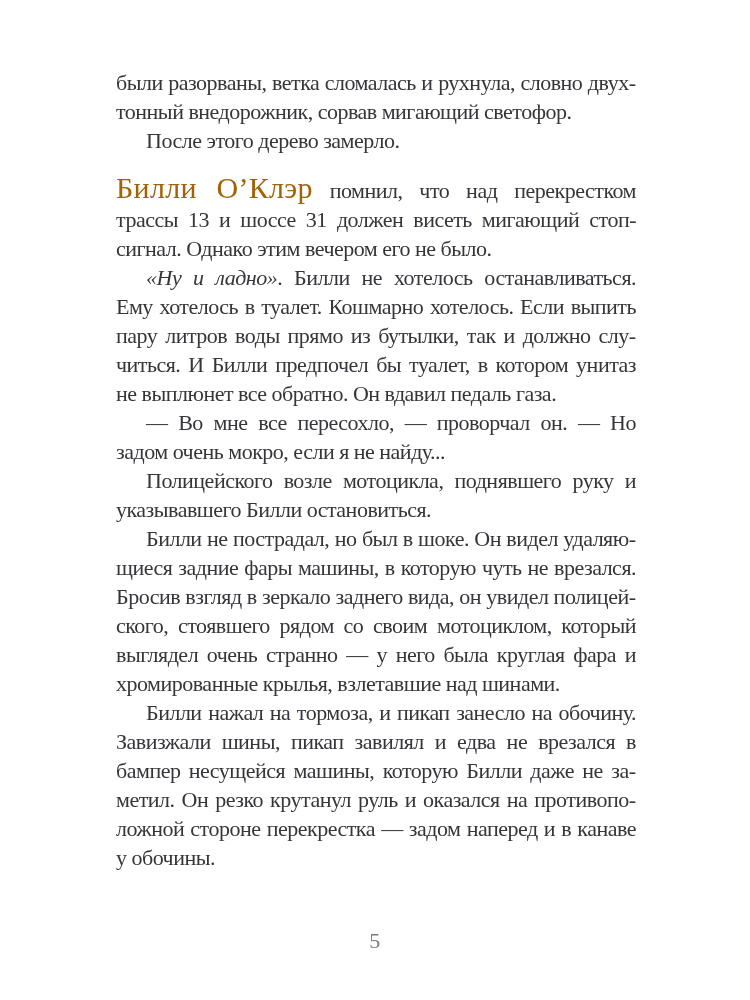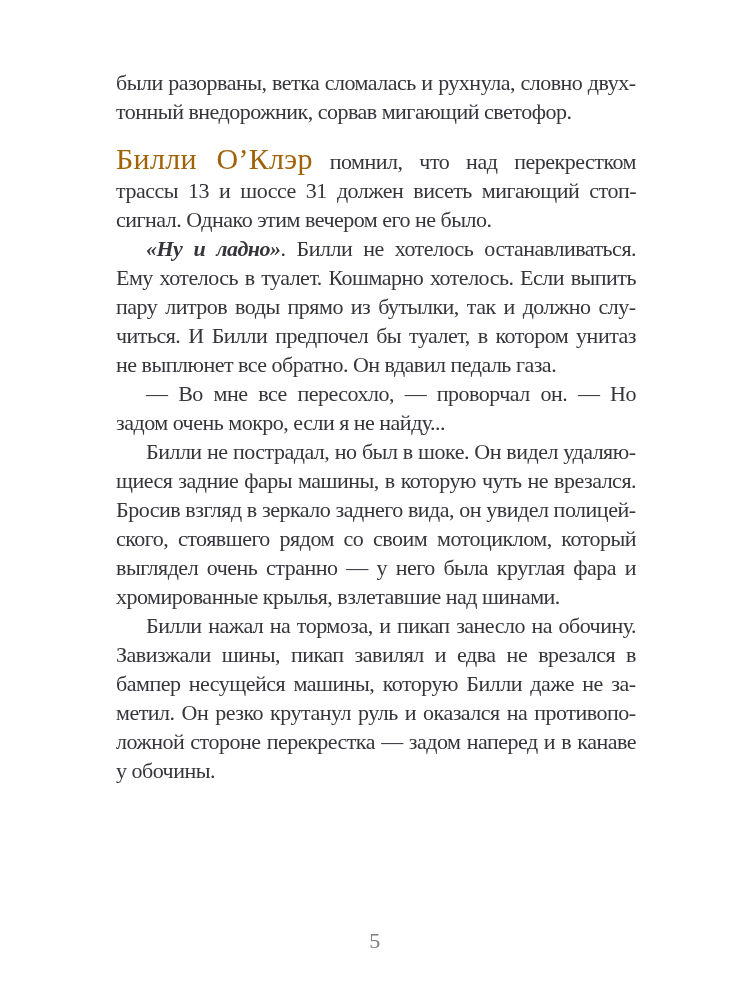--- a/index.html
+++ b/index.html
@@ -39,50 +39,51 @@
     margin-top: 18px;
   }
   .lead {
     font-size: 30px;
     line-height: 29px;
     color: #a16207;
     letter-spacing: 0.3px;
   }
   .italic {
     font-style: italic;
-    font-weight: bold;
   }
   .page-number {
     position: absolute;
     left: 0;
     top: 928px;
     width: 100%;
     text-align: center;
     color: #7b7b81;
     font-size: 22px;
     letter-spacing: 0.5px;
   }
 </style>
 </head>
 <body>
 
 <div class="page">
   <div class="text-block">
 
     <p class="para">были разорваны, ветка сломалась и рухнула, словно двух­тонный внедорожник, сорвав мигающий светофор.</p>
 
+    <p class="para indent">После этого дерево замерло.</p>
 
     <p class="para section-start"><span class="lead">Билли О’Клэр</span><span> помнил, что над перекрестком трассы 13 и шоссе 31 должен висеть мигающий стоп-сигнал. Од­нако этим вечером его не было.</span></p>
 
     <p class="para indent"><span class="italic">«Ну и ладно»</span><span>. Билли не хотелось останавливаться. Ему хотелось в туалет. Кошмарно хотелось. Если выпить пару литров воды прямо из бутылки, так и должно слу­читься. И Билли предпочел бы туалет, в котором унитаз не выплюнет все обратно. Он вдавил педаль газа.</span></p>
 
     <p class="para indent">— Во мне все пересохло, — проворчал он. — Но задом очень мокро, если я не найду...</p>
 
 
 
+    <p class="para indent">Полицейского возле мотоцикла, поднявшего руку и указывавшего Билли остановиться.</p>
 
     <p class="para indent">Билли не пострадал, но был в шоке. Он видел удаляю­щиеся задние фары машины, в которую чуть не врезался. Бросив взгляд в зеркало заднего вида, он увидел полицей­ского, стоявшего рядом со своим мотоциклом, который выглядел очень странно — у него была круглая фара и хромированные крылья, взлетавшие над шинами.</p>
 
     <p class="para indent">Билли нажал на тормоза, и пикап занесло на обочи­ну. Завизжали шины, пикап завилял и едва не врезался в бампер несущейся машины, которую Билли даже не за­метил. Он резко крутанул руль и оказался на противопо­ложной стороне перекрестка — задом наперед и в канаве у обочины.</p>
 
   </div>
 
   <div class="page-number">5</div>
 </div>
 

